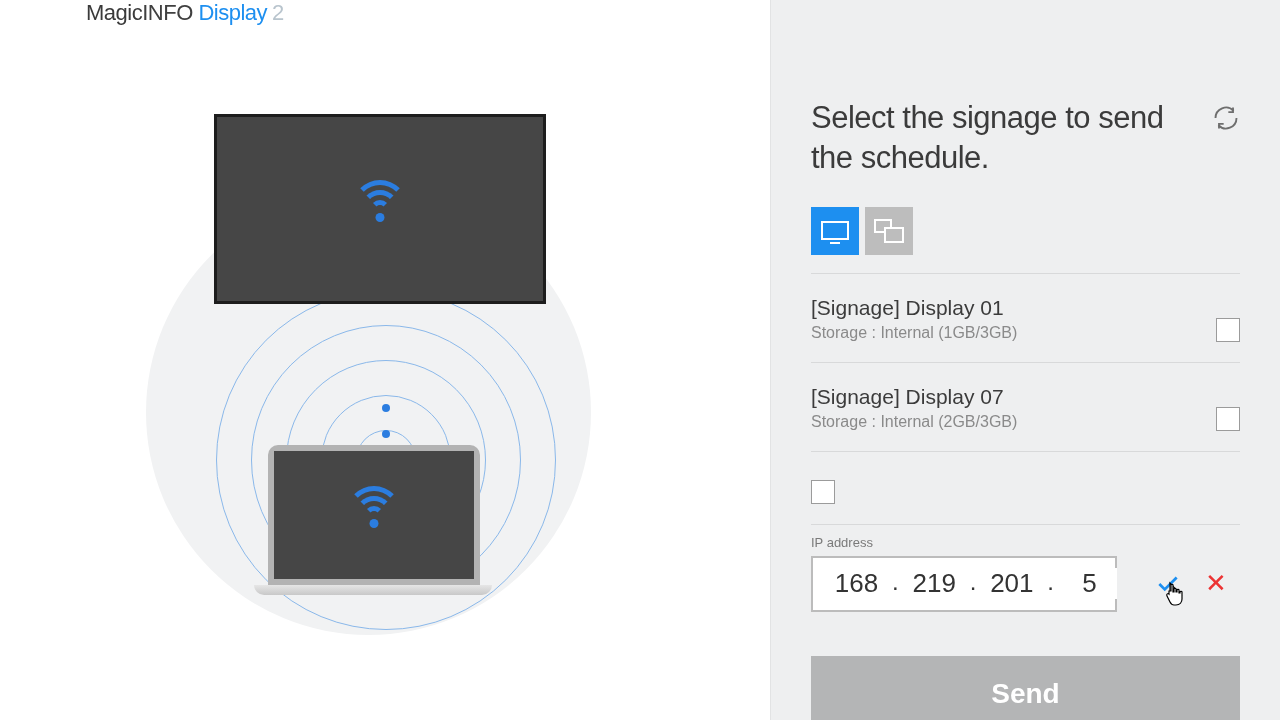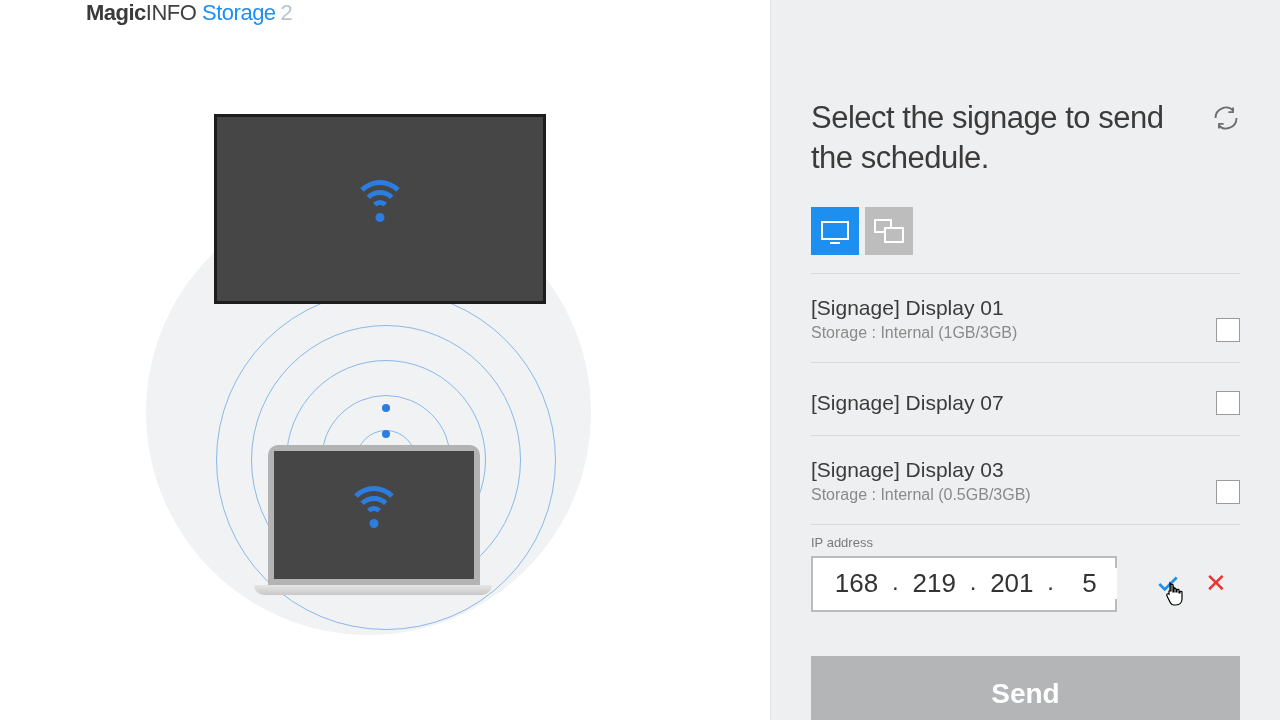--- a/index.html
+++ b/index.html
@@ -1,20 +1,20 @@
 <!DOCTYPE html>
 <html><head>
 <meta charset="utf-8">
 <style>
 *{margin:0;padding:0;box-sizing:border-box;font-family:Arial,Helvetica,sans-serif}
 html,body{width:1280px;height:720px;overflow:hidden;background:#fff}
 .app{display:flex;width:100%;height:100%}
 .left{flex:0 0 770px;background:#fff;padding:0 0 0 86px;position:relative}
 .logo{padding-top:0;font-size:22px;letter-spacing:-.5px;color:#444}
-.logo .b{font-weight:700;color:#3a3a3a}
+.logo .b{font-weight:400;color:#3a3a3a}
 .logo .n{color:#404040}
 .logo .e{color:#1d8ff0;font-weight:300}
 .logo .v{color:#b8c4cd;font-weight:300;margin-left:5px}
 .illus{position:absolute;left:86px;top:100px;width:600px;height:550px}
 .big-circle{position:absolute;left:60px;top:90px;width:445px;height:445px;border-radius:50%;background:#f1f2f3}
 .rings{position:absolute;left:50%;top:360px;transform:translate(-50%,-50%)}
 .ring{position:absolute;border:1px solid #8ab8ea;border-radius:50%;left:50%;top:50%;transform:translate(-50%,-50%)}
 .r1{width:60px;height:60px}
 .r2{width:130px;height:130px}
 .r3{width:200px;height:200px}
@@ -70,21 +70,21 @@
 .cancel{cursor:pointer;font-size:26px;color:#ec3434;margin-left:10px;font-weight:300}
 .send-btn{margin-top:44px;background:#b4b5b6;color:#fff;font-size:28px;font-weight:600;text-align:center;padding:22px 0;cursor:pointer}
 </style>
 </head>
 <body>
 
 <div class="app">
   <div class="left">
     <div class="logo">
       <span class="b">Magic</span><span class="n">INFO</span>
-      <span class="e">Storage</span><span class="v">2</span>
+      <span class="e">Display</span><span class="v">2</span>
     </div>
     <div class="illus">
       <div class="big-circle"></div>
       <div class="rings">
         <div class="ring r1"></div>
           <div class="ring r2"></div>
           <div class="ring r3"></div>
           <div class="ring r4"></div>
           <div class="ring r5"></div>
         <div class="dot d2"></div>
@@ -144,28 +144,25 @@
       <div class="item">
         <div class="item-info">
           <div class="item-name">[Signage] Display 01</div>
           <div class="item-storage">Storage : Internal (1GB/3GB)</div>
         </div>
         <div class="chk"></div>
       </div>
       <div class="item">
         <div class="item-info">
           <div class="item-name">[Signage] Display 07</div>
+          <div class="item-storage">Storage : Internal (2GB/3GB)</div>
         </div>
         <div class="chk"></div>
       </div>
       <div class="item">
-        <div class="item-info">
-          <div class="item-name">[Signage] Display 03</div>
-          <div class="item-storage">Storage : Internal (0.5GB/3GB)</div>
-        </div>
         <div class="chk"></div>
       </div>
 
       <div class="ip-section">
         <div class="ip-label">IP address</div>
         <div class="ip-row">
           <div class="ip-box">
             <input class="ip-part" value="168" style="">
             <span class="ip-dot">.</span>
             <input class="ip-part" value="219" style="">

